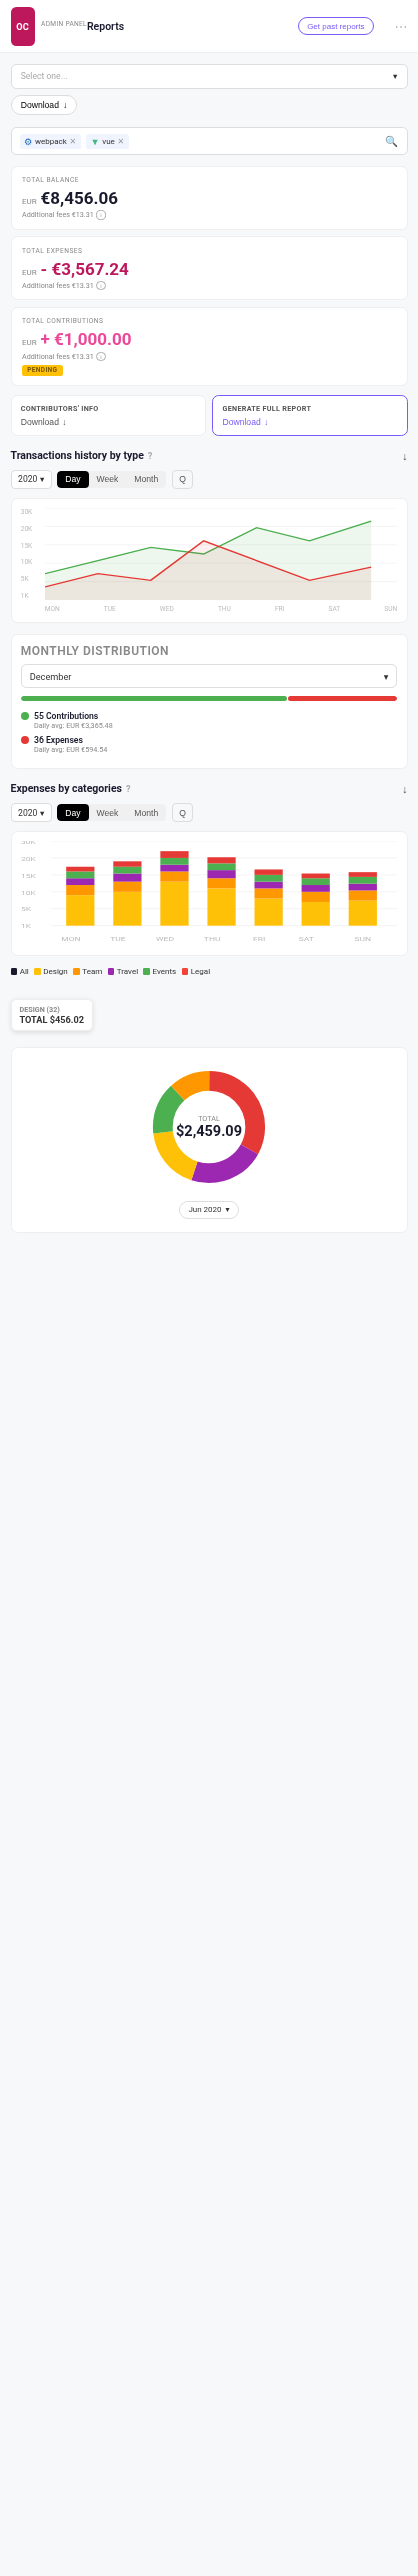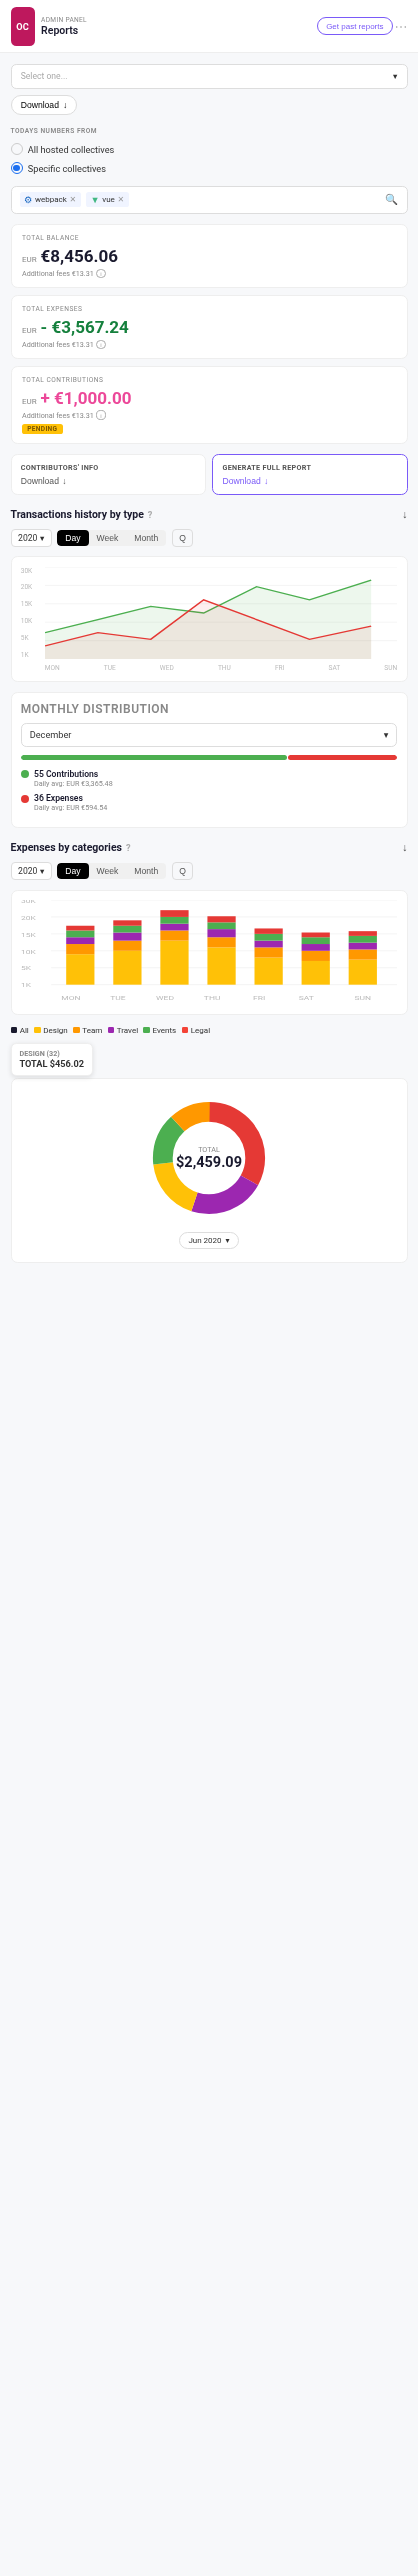--- a/index.html
+++ b/index.html
@@ -34,21 +34,21 @@
       height: 39px;
       background: #be185d;
       border-radius: 5.3px;
       display: flex;
       align-items: center;
       justify-content: center;
       color: #fff;
       font-size: 9.2px;
       font-weight: bold;
     }
-    .header-titles { display: flex; flex-direction: column; }
+    .header-titles { display: flex; flex-direction: row; }
     .admin-label { font-size: 6.6px; color: #888; text-transform: uppercase; letter-spacing: 0.3px; }
     .header-title { font-size: 10.5px; font-weight: 600; color: #1a1a2e; }
     .btn-get-past {
       border: 1px solid #7a5af8;
       color: #7a5af8;
       background: #fff;
       border-radius: 13px;
       padding: 3.3px 8px;
       font-size: 8px;
       cursor: pointer;
@@ -149,21 +149,21 @@
     .stats-card {
       background: #fff;
       border: 0.7px solid #eee;
       border-radius: 6.6px;
       padding: 9.2px 10.5px;
       margin-bottom: 6.6px;
     }
     .card-label { font-size: 6.6px; color: #888; text-transform: uppercase; letter-spacing: 0.5px; margin-bottom: 4px; }
     .card-currency { font-size: 8px; color: #888; margin-right: 2.6px; }
     .card-amount { font-size: 17px; font-weight: 700; color: #1a1a2e; }
-    .card-amount.negative { color: #15803d; }
+    .card-amount.negative { color: #be185d; }
     .card-fees { font-size: 7.2px; color: #888; margin-top: 2.6px; display: flex; align-items: center; gap: 2.6px; }
     .info-icon {
       width: 9.2px; height: 9.2px;
       border-radius: 50%;
       border: 1px solid #aaa;
       display: inline-flex;
       align-items: center;
       justify-content: center;
       font-size: 6px;
       color: #aaa;
@@ -405,21 +405,21 @@
 
     
     .tooltip-box {
       background: #fff;
       border: 0.7px solid #eee;
       border-radius: 5.3px;
       padding: 5.3px 8px;
       font-size: 8px;
       box-shadow: 0 1.3px 5.3px rgba(0,0,0,0.1);
       display: inline-block;
-      margin: 2px 0;
+      margin: 16px 0;
     }
     .tooltip-title { font-weight: 700; font-size: 7.2px; color: #888; text-transform: uppercase; }
     .tooltip-amount { font-size: 9.2px; font-weight: 700; }
 
     
     .donut-section {
       background: #fff;
       border: 0.7px solid #eee;
       border-radius: 6.6px;
       padding: 13px;
@@ -460,53 +460,40 @@
 <div class="page-wrapper">
 
   <div class="header">
     <div class="header-left">
       <div class="logo">OC</div>
       <div class="header-titles">
         <span class="admin-label">ADMIN PANEL</span>
         <span class="header-title">Reports</span>
       </div>
     </div>
-    <div style="display:flex;gap:2px;">
+    <div style="display:flex;gap:21px;">
       <button class="btn-get-past">Get past reports</button>
       <button class="more-btn">⋯</button>
     </div>
   </div>
 
   <div class="main-content">
     
     <div class="select-dropdown">
       <span class="select-placeholder">Select one...</span>
       <span>▾</span>
     </div>
 
     
     <button class="download-btn">
       <span>Download</span>
       <span>↓</span>
     </button>
 
     
-    <div>
-      <div class="section-label">TODAYS NUMBERS FROM</div>
-      <div class="radio-group">
-        <div class="radio-item">
-          <div class="radio-circle"></div>
-          <span>All hosted collectives</span>
-        </div>
-        <div class="radio-item">
-          <div class="radio-circle active"></div>
-          <span>Specific collectives</span>
-        </div>
-      </div>
-    </div>
 
     
     <div class="tags-row">
       <div class="tag-chip">
         <span class="tag-icon" style="color:#1565c0">⚙</span>
         <span>webpack</span>
         <span class="tag-x">✕</span>
       </div>
       <div class="tag-chip">
         <span class="tag-icon" style="color:#42b883">▼</span>

